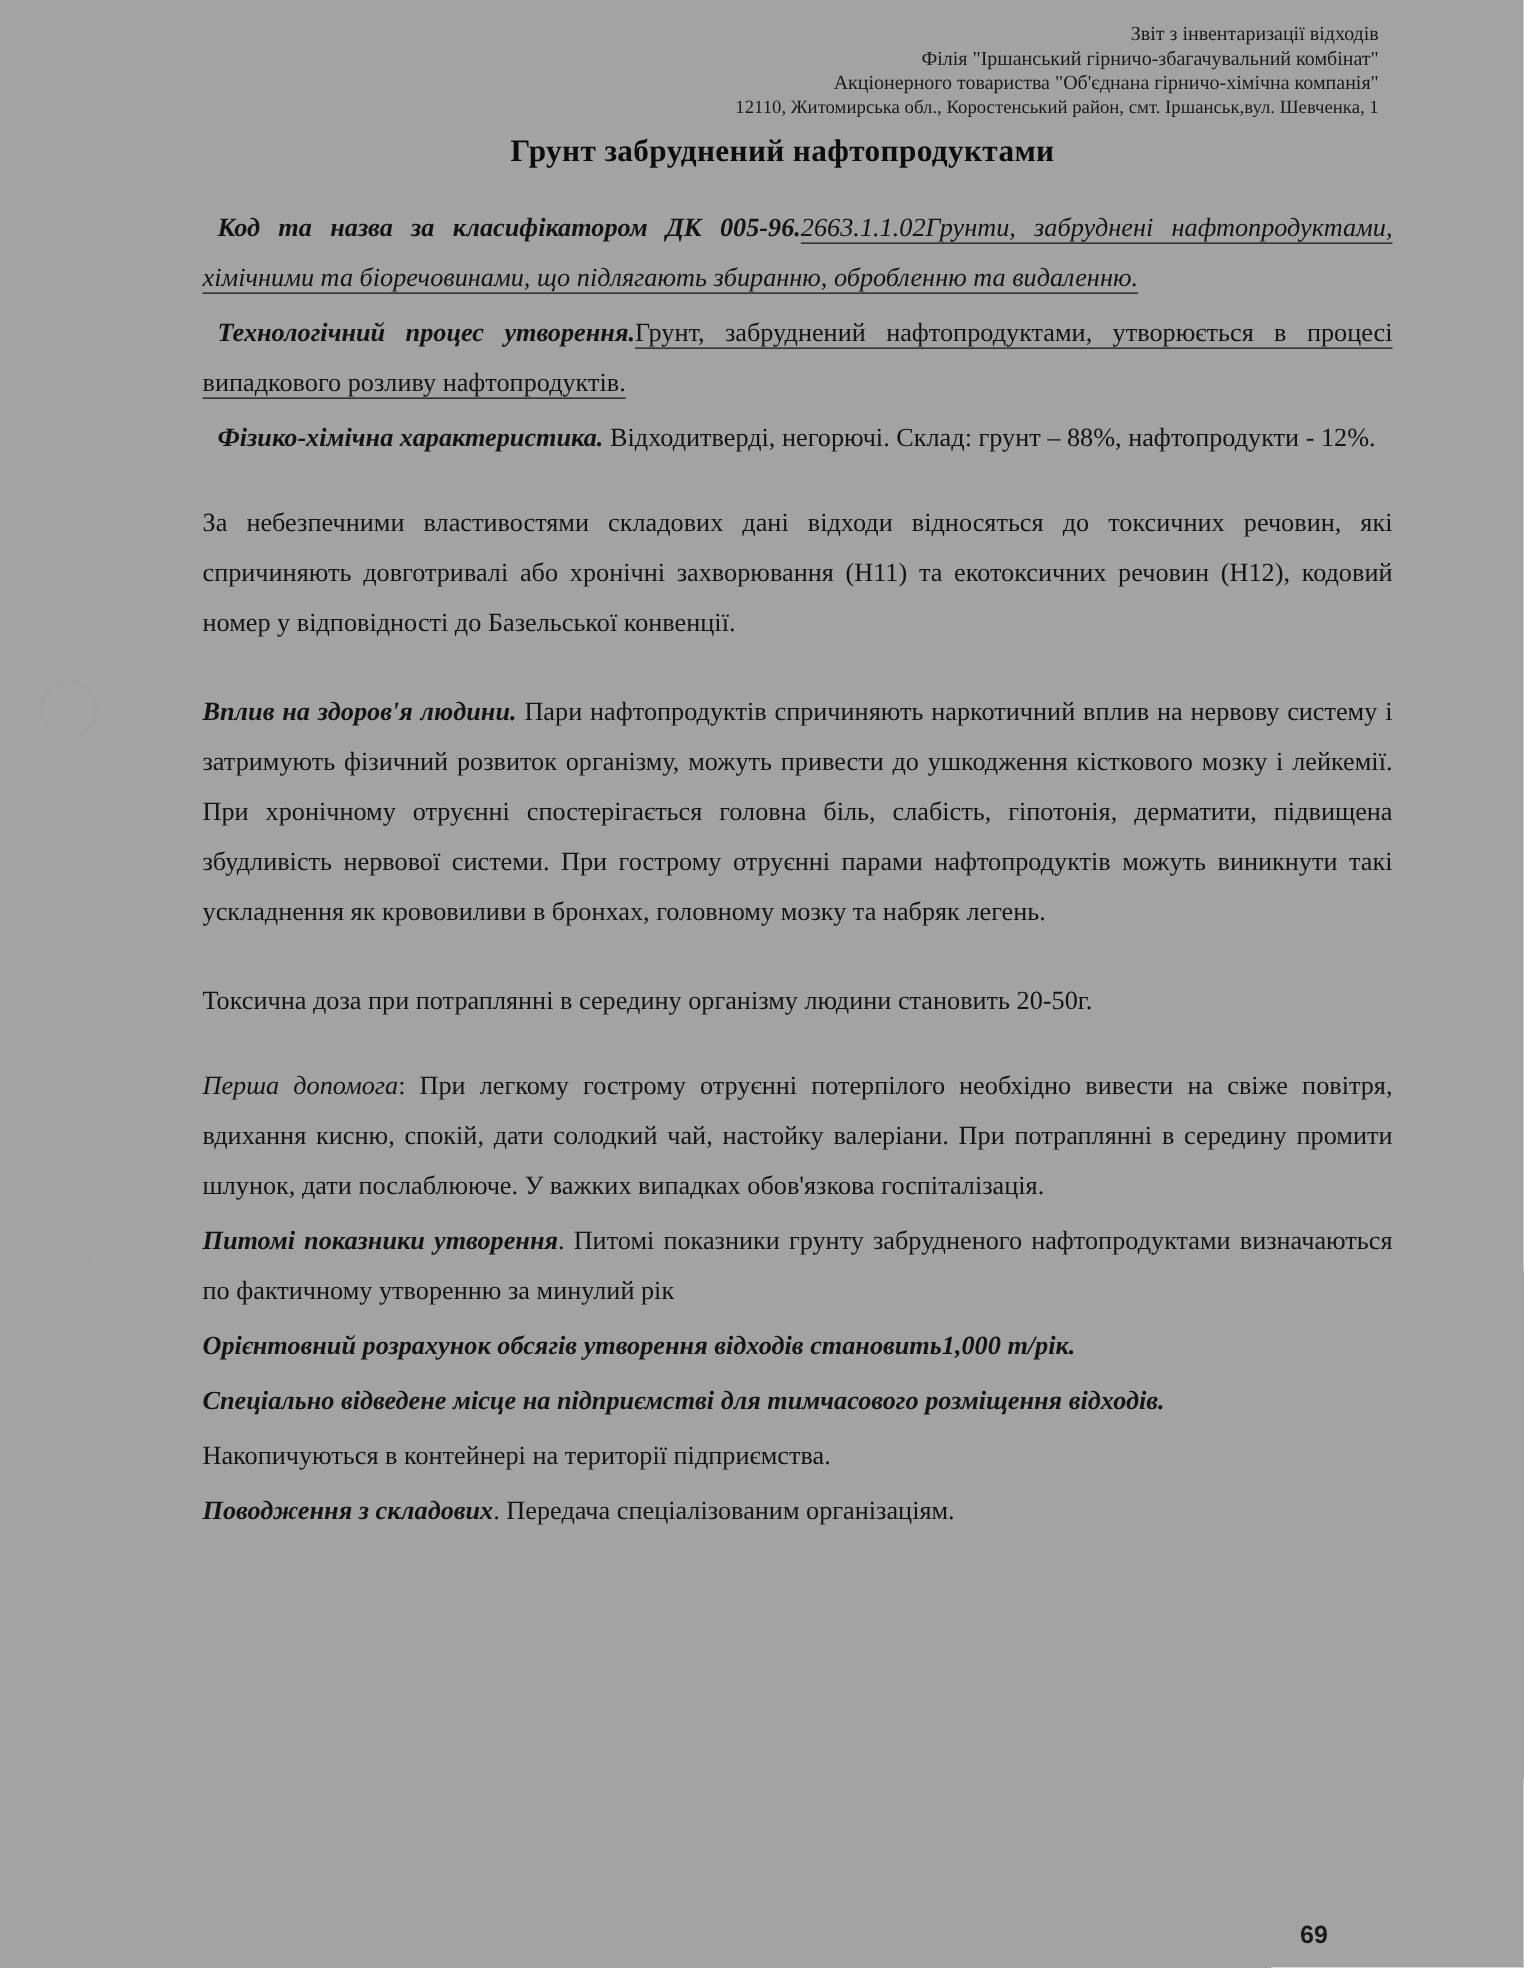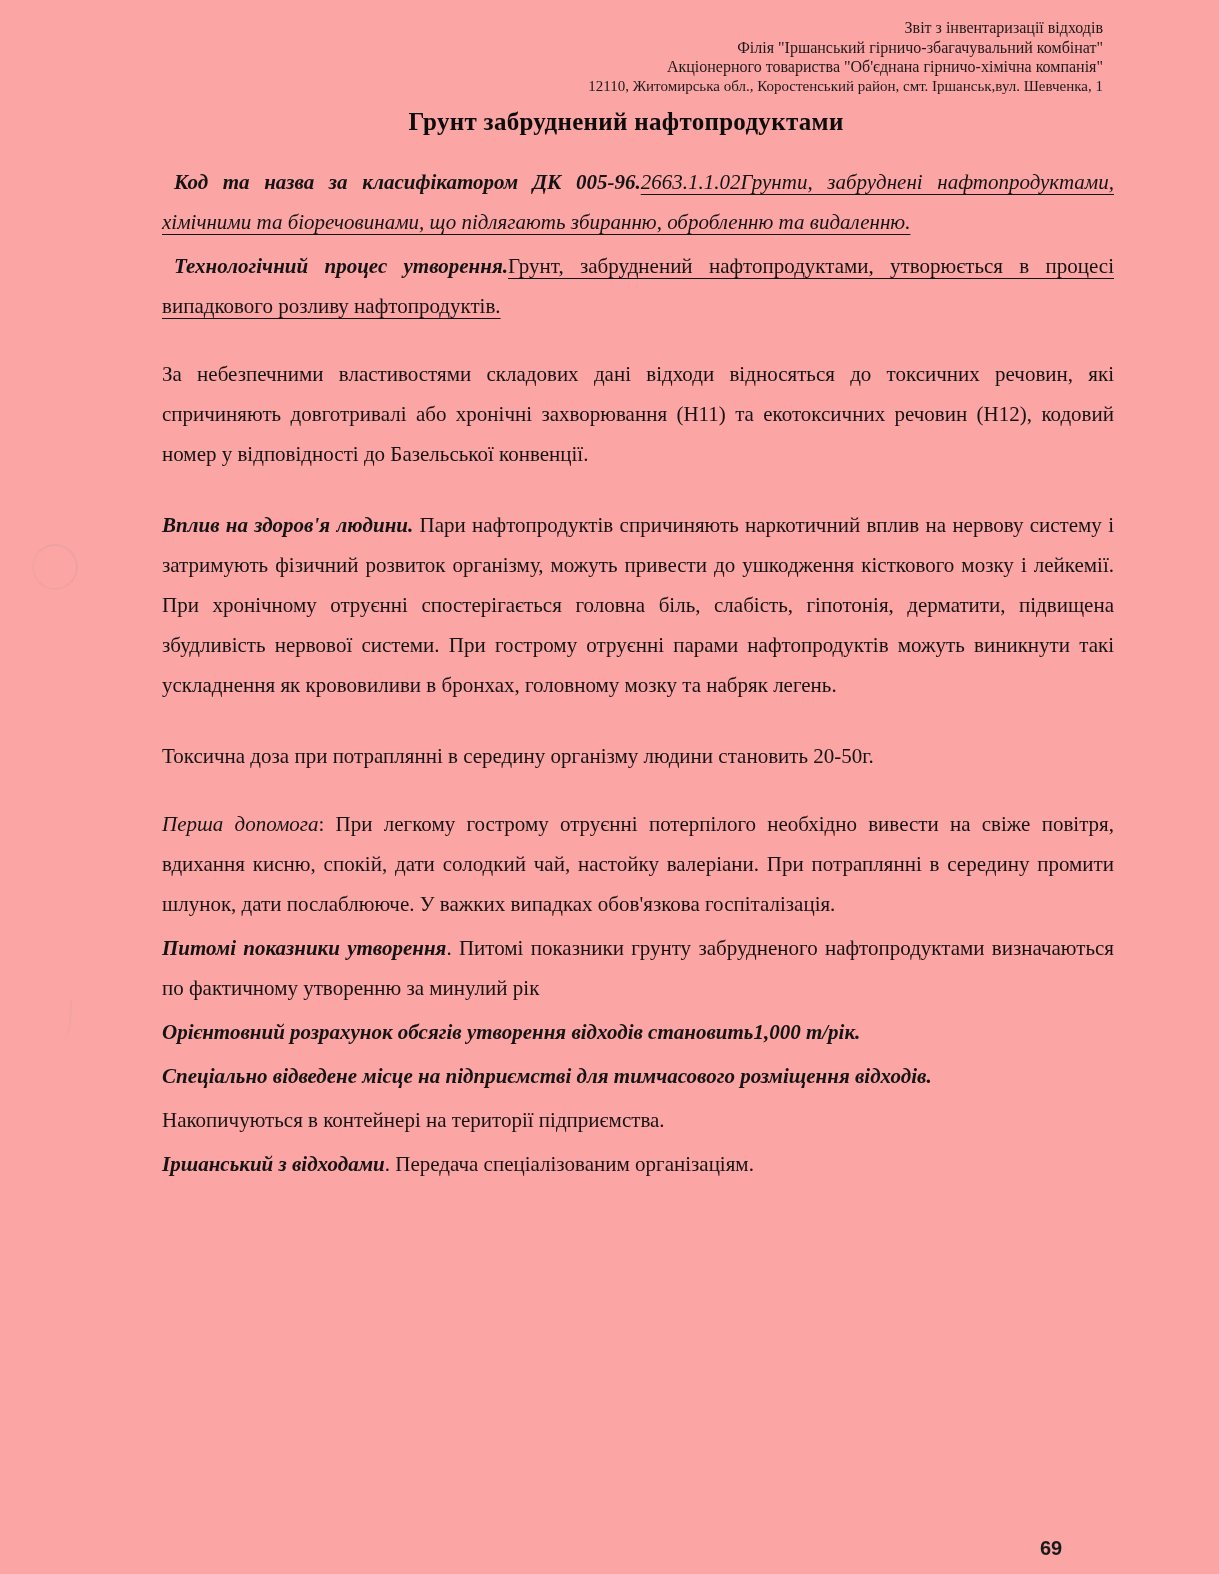--- a/index.html
+++ b/index.html
@@ -6,21 +6,21 @@
   html, body { background: #ffffff; }
   body {
     width: 1219px;
     font-family: "Liberation Serif", "DejaVu Serif", serif;
     color: #111111;
   }
   .page {
     position: relative;
     width: 1219px;
     height: 1574px;
-    background: #fca5a5;
+    background: #a3a3a3;
     overflow: hidden;
   }
 
   
   .letterhead {
     position: absolute;
     top: 18px;
     right: 116px;
     text-align: right;
     font-size: 16px;
@@ -120,29 +120,30 @@
     <div class="lh-line2">Філія "Іршанський гірничо-збагачувальний комбінат"</div>
     <div class="lh-line3">Акціонерного товариства "Об'єднана гірничо-хімічна компанія"</div>
     <div class="lh-line4">12110, Житомирська обл., Коростенський район, смт. Іршанськ,вул. Шевченка, 1</div>
   </div>
 
   <h1 class="doc-title">Грунт забруднений нафтопродуктами</h1>
 
   <div class="doc-body">
       <p class="indent"><span class="bold-italic">Код та назва за класифікатором ДК 005-96.</span><span class="italic-underline">2663.1.1.02Грунти, забруднені нафтопродуктами, хімічними та біоречовинами, що підлягають збиранню, обробленню та видаленню.</span></p>
       <p class="indent"><span class="bold-italic">Технологічний процес утворення.</span><span class="underline">Грунт, забруднений нафтопродуктами, утворюється в процесі випадкового розливу нафтопродуктів.</span></p>
+      <p class="indent"><span class="bold-italic">Фізико-хімічна характеристика.</span><span class="regular"> Відходитверді, негорючі. Склад: грунт – 88%, нафтопродукти - 12%.</span></p>
       <p class="sp-xwide "><span class="regular">За небезпечними властивостями складових дані відходи відносяться до токсичних речовин, які спричиняють довготривалі або хронічні захворювання (Н11) та екотоксичних речовин (Н12), кодовий номер у відповідності до Базельської конвенції.</span></p>
       <p class="sp-wide "><span class="bold-italic">Вплив на здоров'я людини.</span><span class="regular"> Пари нафтопродуктів спричиняють наркотичний вплив на нервову систему і затримують фізичний розвиток організму, можуть привести до ушкодження кісткового мозку і лейкемії. При хронічному отруєнні спостерігається головна біль, слабість, гіпотонія, дерматити, підвищена збудливість нервової системи. При гострому отруєнні парами нафтопродуктів можуть виникнути такі ускладнення як крововиливи в бронхах, головному мозку та набряк легень.</span></p>
       <p class="sp-wide "><span class="regular">Токсична доза при потраплянні в середину організму людини становить 20-50г.</span></p>
       <p class="sp-xwide "><span class="italic">Перша допомога</span><span class="regular">: При легкому гострому отруєнні потерпілого необхідно вивести на свіже повітря, вдихання кисню, спокій, дати солодкий чай, настойку валеріани. При потраплянні в середину промити шлунок, дати послаблююче. У важких випадках обов'язкова госпіталізація.</span></p>
       <p class=""><span class="bold-italic">Питомі показники утворення</span><span class="regular">. Питомі показники грунту забрудненого нафтопродуктами визначаються по фактичному утворенню за минулий рік</span></p>
       <p class=""><span class="bold-italic">Орієнтовний розрахунок обсягів утворення відходів становить1,000 т/рік.</span></p>
       <p class=""><span class="bold-italic">Спеціально відведене місце на підприємстві для тимчасового розміщення відходів.</span></p>
       <p class=""><span class="regular">Накопичуються в контейнері на території підприємства.</span></p>
-      <p class=""><span class="bold-italic">Іршанський з відходами</span><span class="regular">. Передача спеціалізованим організаціям.</span></p>
+      <p class=""><span class="bold-italic">Поводження з складових</span><span class="regular">. Передача спеціалізованим організаціям.</span></p>
     </div>
 
   <div class="artifact-circle"></div>
   <div class="artifact-squiggle"></div>
 
   <div class="page-number">69</div>
 
 </div>
 
 </body></html>

